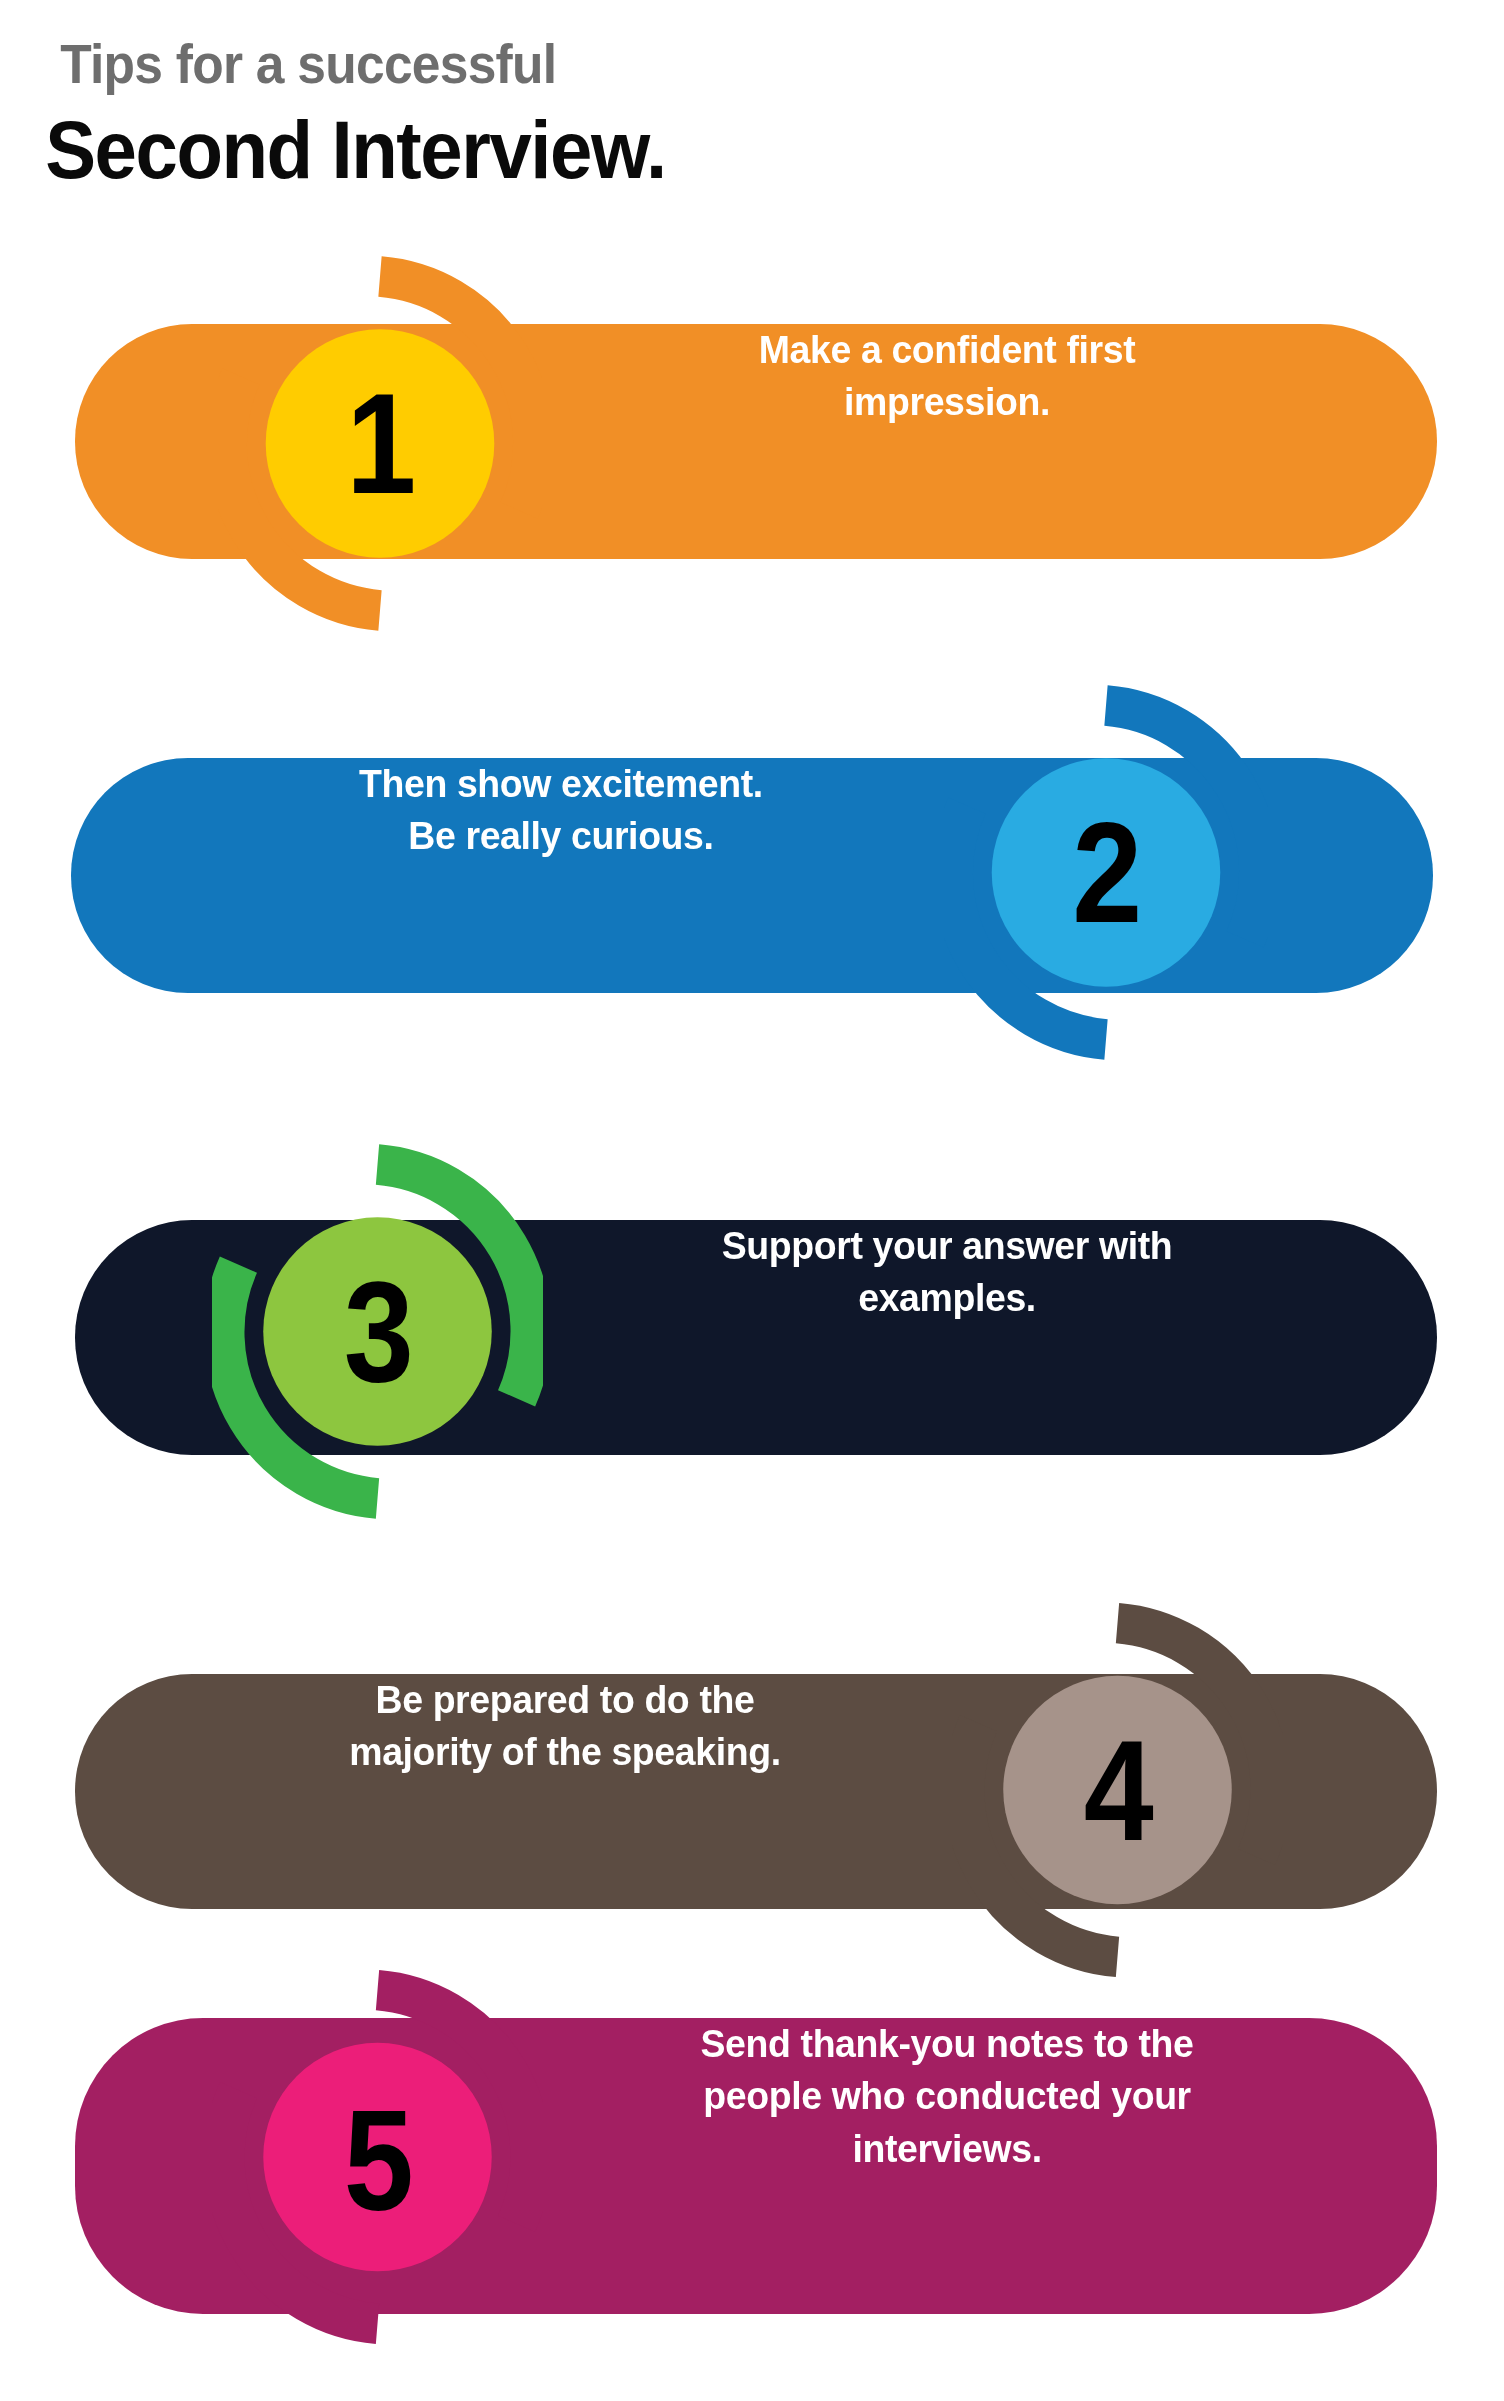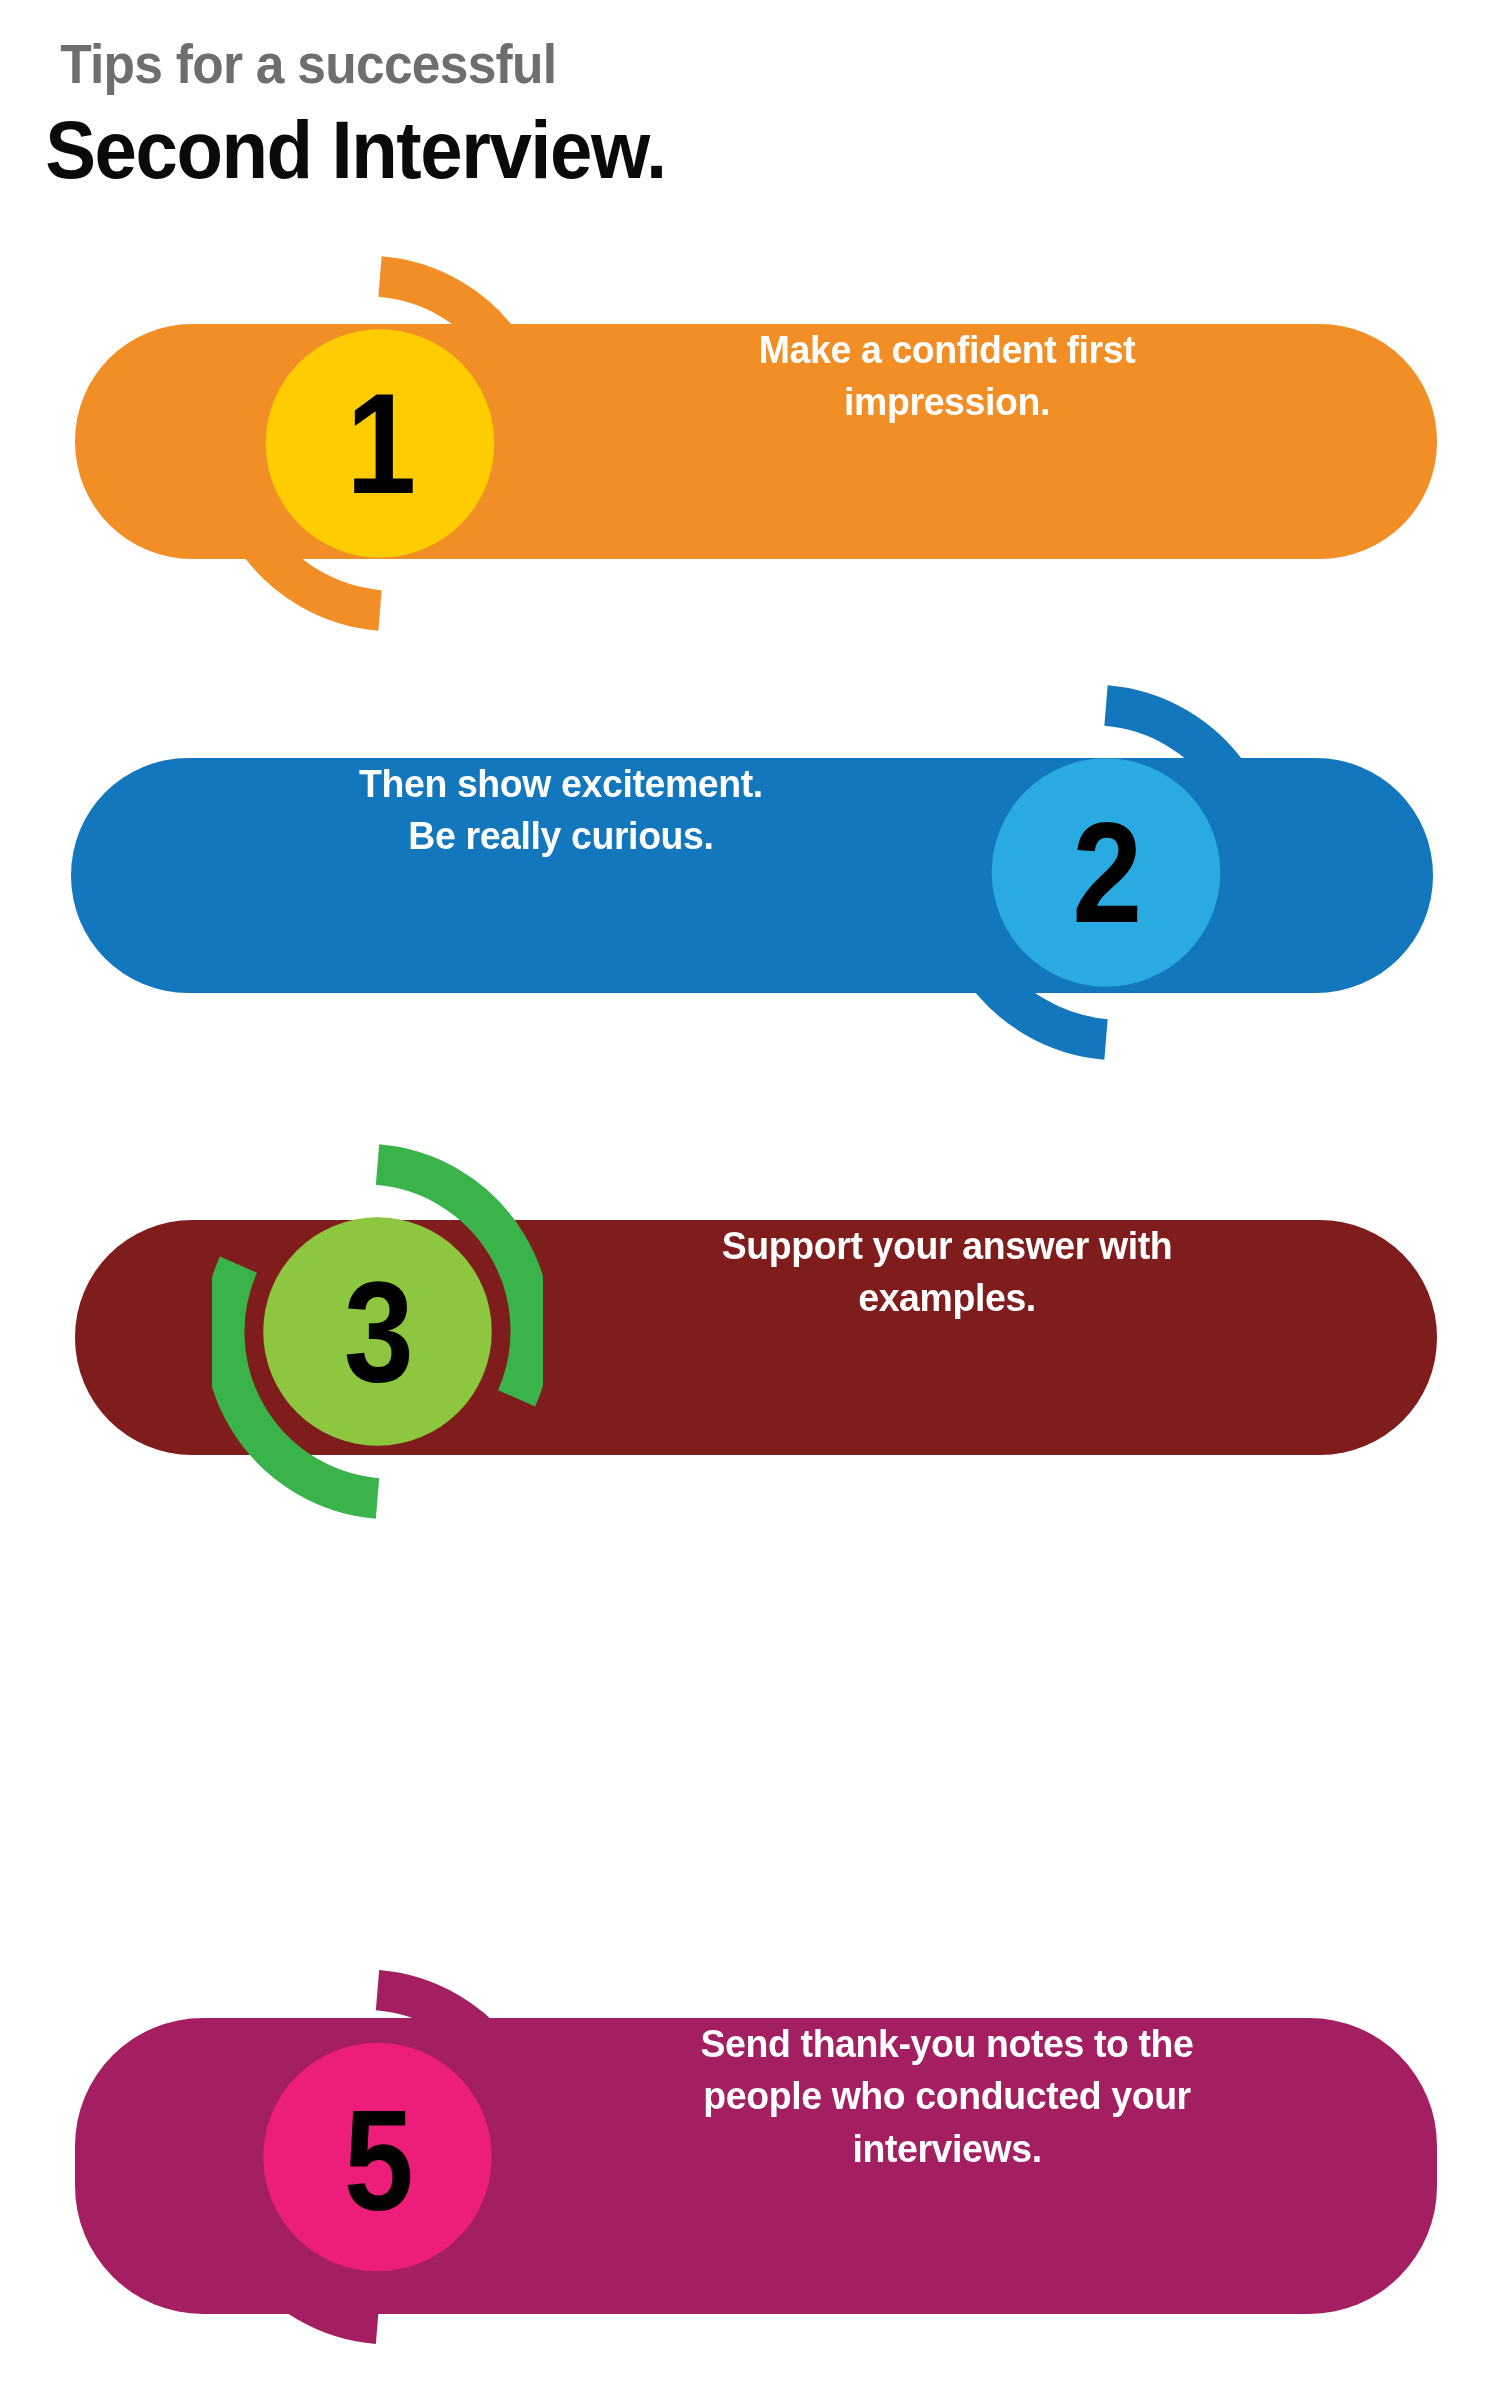--- a/index.html
+++ b/index.html
@@ -82,21 +82,21 @@
   #row1 .badge{left:218px;top:248px;width:324px;height:391px;}
 
   
   #row2{top:647px;height:459px;}
   #row2 .bar{left:71px;top:111px;width:1362px;height:235px;border-radius:117px;background:#1277BC;}
   #row2 .bar-text{padding-right:466px;padding-left:68px;}
   #row2 .badge{left:944px;top:15px;width:324px;height:421px;}
 
   
   #row3{top:1106px;height:466px;}
-  #row3 .bar{left:75px;top:114px;width:1362px;height:235px;border-radius:117px;background:#7f1d1d;}
+  #row3 .bar{left:75px;top:114px;width:1362px;height:235px;border-radius:117px;background:#0f172a;}
   #row3 .bar-text{padding-left:466px;padding-right:68px;}
   #row3 .badge{left:212px;top:15px;width:331px;height:421px;}
 
   
   #row4{top:1572px;height:459px;}
   #row4 .bar{left:75px;top:102px;width:1362px;height:235px;border-radius:117px;background:#5C4C42;}
   #row4 .bar-text{padding-right:466px;padding-left:68px;}
   #row4 .badge{left:952px;top:0px;width:331px;height:436px;}
 
   
@@ -161,20 +161,36 @@
         <g fill="none" stroke="#3AB44A" stroke-width="54">
           <path d="M 220 58 A 222 222 0 0 1 405 369"></path>
           <path d="M 220 502 A 222 222 0 0 1 35 191"></path>
         </g>
         <circle cx="220" cy="280" r="152" fill="#8DC63F"></circle>
       </svg>
       <div class="num">3</div>
     </div>
   </div>
 
+  <div class="row" id="row4">
+    <div class="bar">
+      <div class="bar-text">Be prepared to do the
+majority of the speaking.</div>
+    </div>
+    <div class="badge">
+      <svg viewBox="0 0 440 580" width="331" height="436">
+        <g fill="none" stroke="#5C4C42" stroke-width="54">
+          <path d="M 220 68 A 222 222 0 0 1 405 379"></path>
+          <path d="M 220 512 A 222 222 0 0 1 35 201"></path>
+        </g>
+        <circle cx="220" cy="290" r="152" fill="#A6938A"></circle>
+      </svg>
+      <div class="num">4</div>
+    </div>
+  </div>
 
   <div class="row" id="row5">
     <div class="bar">
       <div class="bar-text">Send thank-you notes to the
 people who conducted your
 interviews.</div>
     </div>
     <div class="badge">
       <svg viewBox="0 0 440 620" width="331" height="466">
         <g fill="none" stroke="#A31F62" stroke-width="54">

